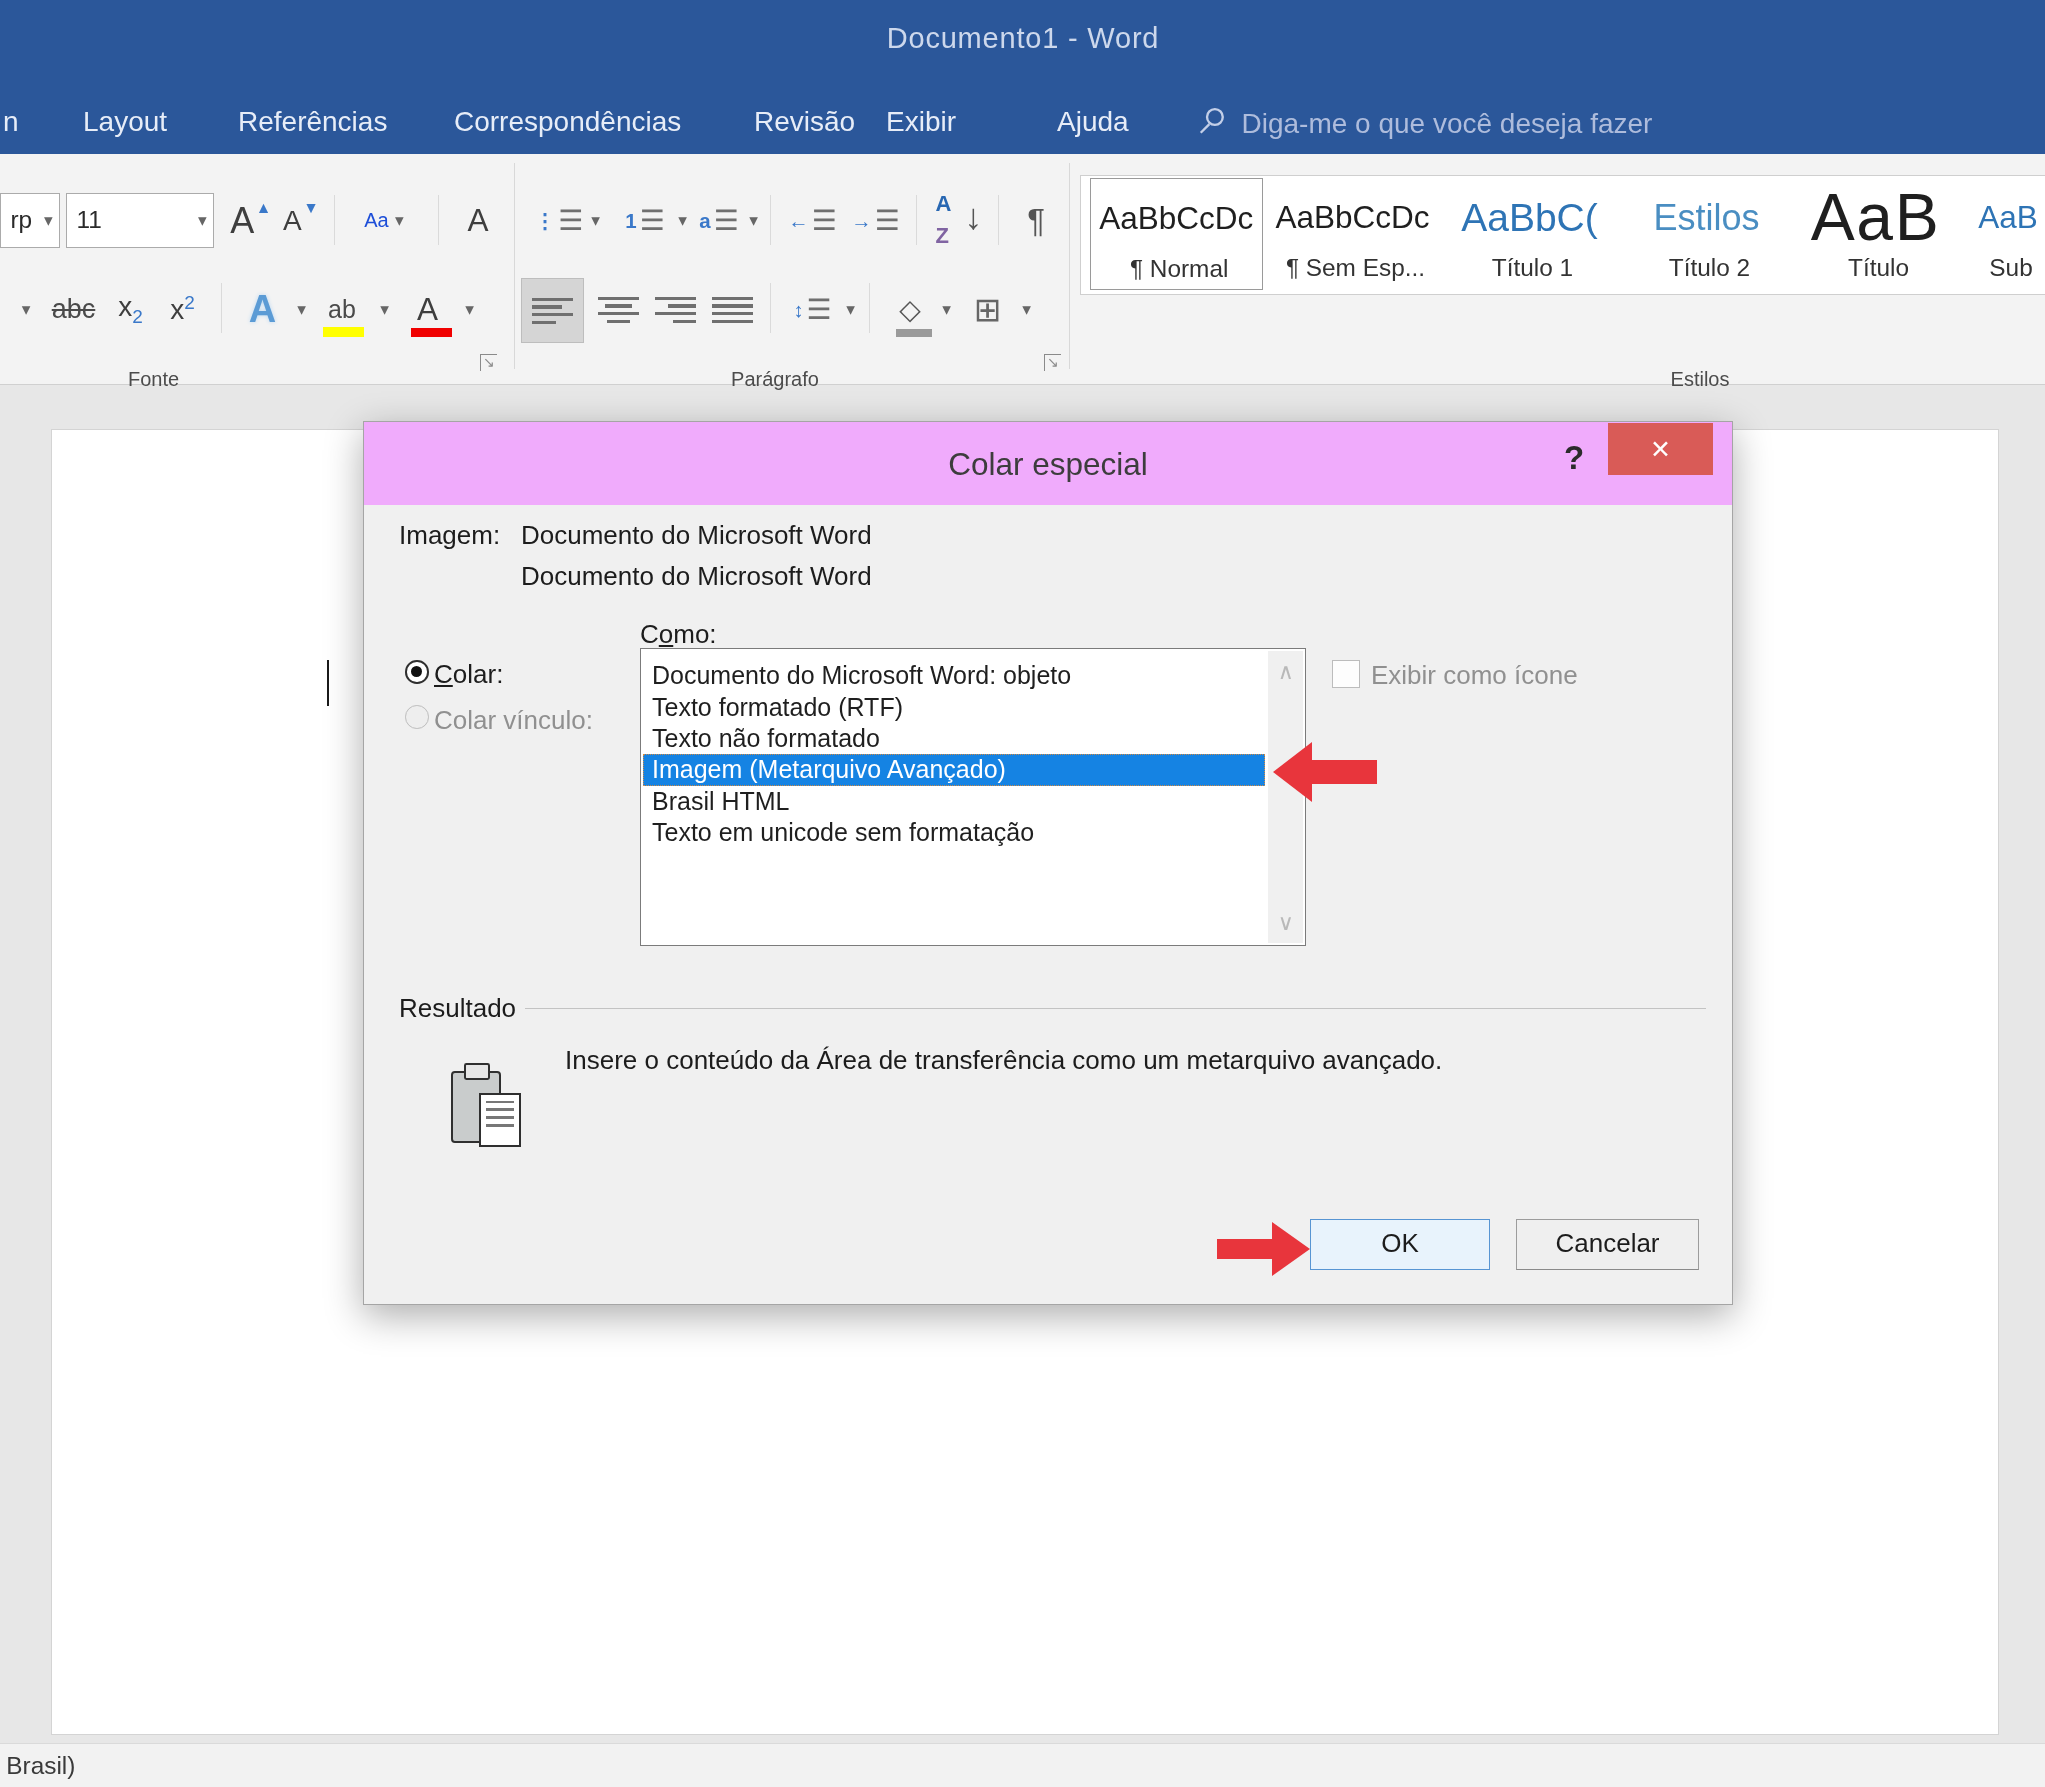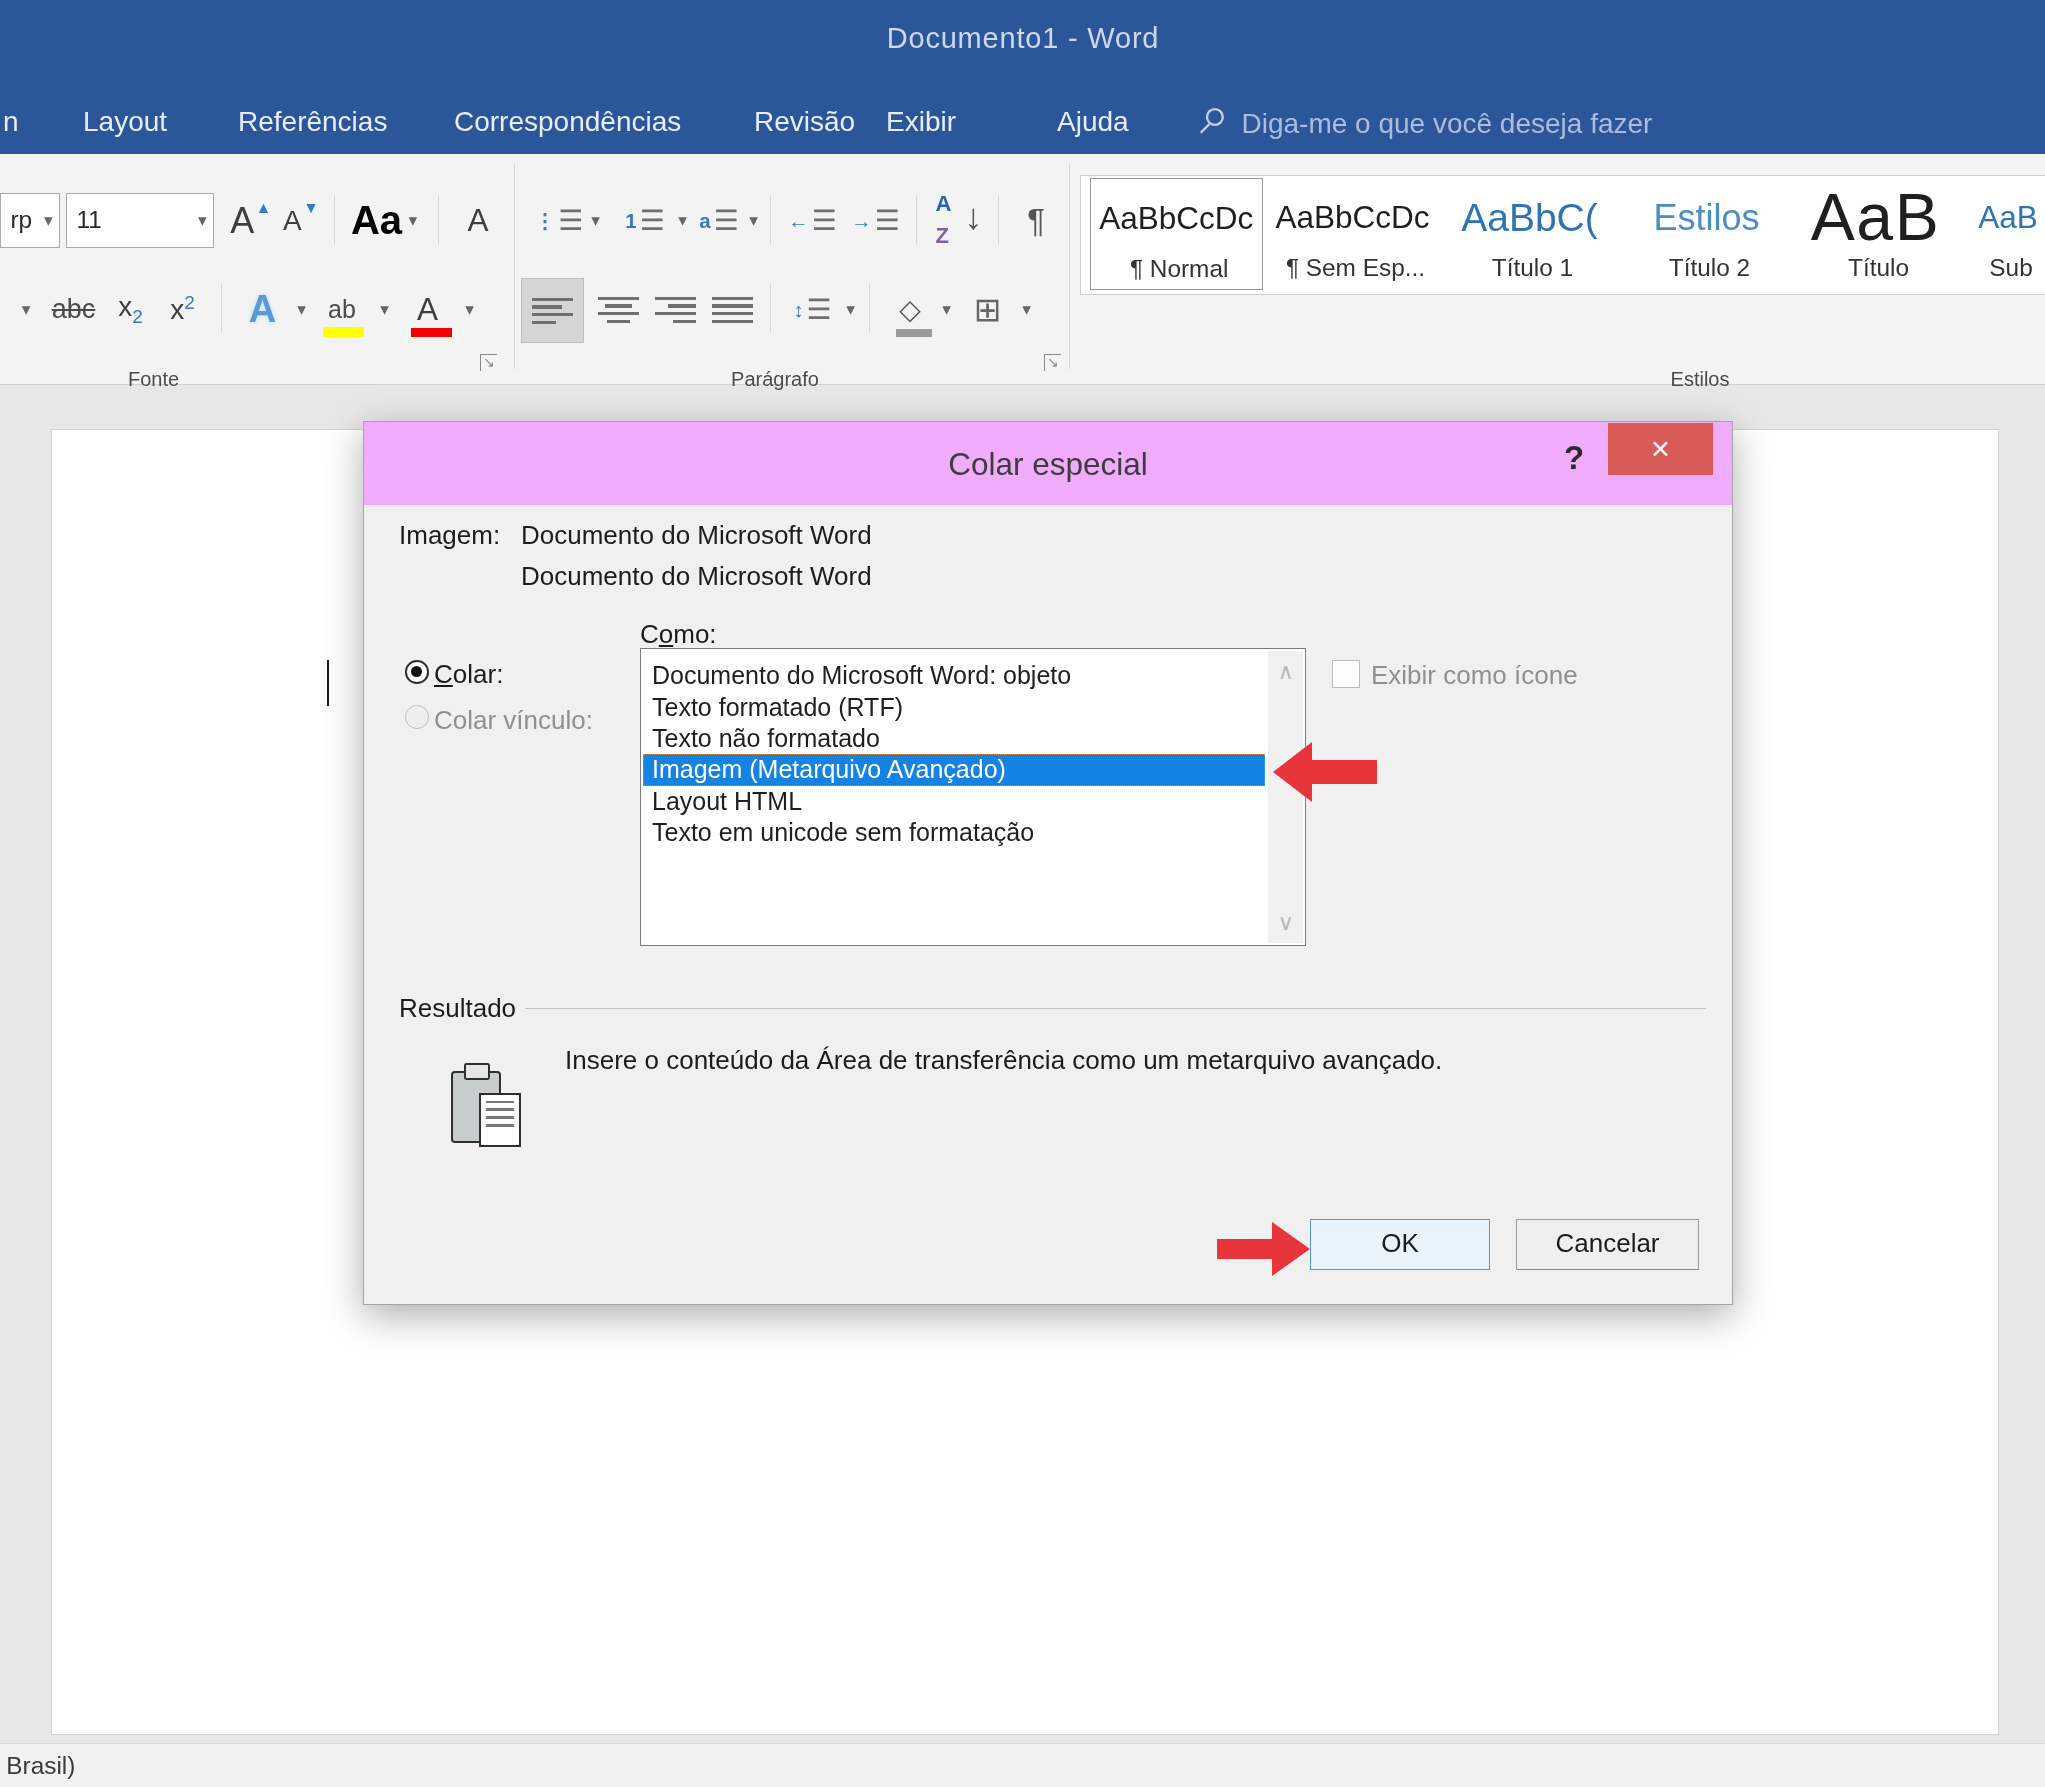--- a/index.html
+++ b/index.html
@@ -34,21 +34,21 @@
   .combo{position:absolute;top:39px;height:55px;background:#fff;border:0.8px solid #ababab;box-sizing:border-box;font-size:24.4px;color:#2a2a2a;}
   .combo .val{position:absolute;left:9.4px;top:11.8px;}
   .combo .dd{position:absolute;right:6.3px;top:15.7px;font-size:17.3px;color:#666;}
   .ic{position:absolute;display:flex;align-items:center;justify-content:center;color:#555;}
   .row1{top:39px;height:55px;}
   .row2{top:124px;height:63px;}
   .dd-mini{position:absolute;font-size:17.3px;color:#666;}
   .grow-a{font-size:36px;color:#3e3e3e;}
   .shrink-a{font-size:28px;color:#3e3e3e;}
   .tri{font-size:15.7px;color:#3a78c9;position:relative;top:-12.6px;left:1.6px;}
-  .case-aa{font-size:40px;color:#000000;font-weight:bold;}
+  .case-aa{font-size:20px;color:#1d4ed8;}
   .clear-a{font-size:31.5px;color:#3e3e3e;position:relative;}
   .strike{font-size:27px;color:#4a4a4a;text-decoration:line-through;}
   .subsup{font-size:28px;color:#3e3e3e;}
   .subsup i{font-style:normal;font-size:19px;color:#3a78c9;}
   .fx-a{font-size:38px;font-weight:bold;color:#5b9bd5;text-shadow:0 0 4.7px #b9d7f2;}
   .hl{position:relative;font-size:25px;color:#4a4a4a;}
   .hl::after{content:"";position:absolute;left:-4.7px;bottom:-12.6px;width:41px;height:9.4px;background:#ffff00;}
   .fc{position:relative;font-size:31.5px;color:#3e3e3e;}
   .fc::after{content:"";position:absolute;left:-6.3px;bottom:-9.4px;width:41px;height:9.4px;background:#f00000;}
   .licon{display:flex;align-items:center;gap:3.1px;}
@@ -374,21 +374,21 @@
   <div class="lbl" style="left:70px;top:237px"><span class="u">C</span><span>olar:</span></div>
 
   <div class="radio radio-off" style="left:41px;top:283px"></div>
   <div class="lbl gray-lbl" style="left:70px;top:283px">Colar vínculo:</div>
 
   <div class="listbox">
     <div class="lrow" style="top:11px">Documento do Microsoft Word: objeto</div>
     <div class="lrow" style="top:43px">Texto formatado (RTF)</div>
     <div class="lrow" style="top:74px">Texto não formatado</div>
     <div class="lrow lrow-sel" style="top:105px">Imagem (Metarquivo Avançado)</div>
-    <div class="lrow" style="top:137px">Layout HTML</div>
+    <div class="lrow" style="top:137px">Brasil HTML</div>
     <div class="lrow" style="top:168px">Texto em unicode sem formatação</div>
     <div class="scrollbar">
       <div class="scr scr-up">∧</div>
       <div class="scr scr-dn">∨</div>
     </div>
   </div>
 
   <div class="checkbox"></div>
   <div class="lbl gray-lbl" style="left:1007px;top:238px">Exibir como ícone</div>
 

